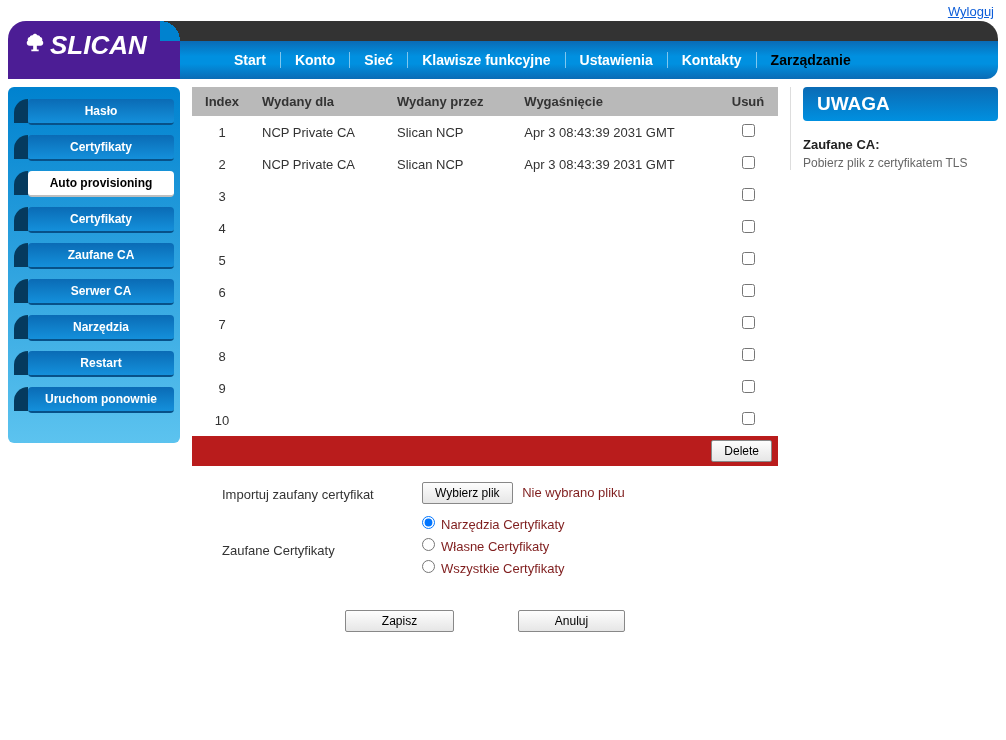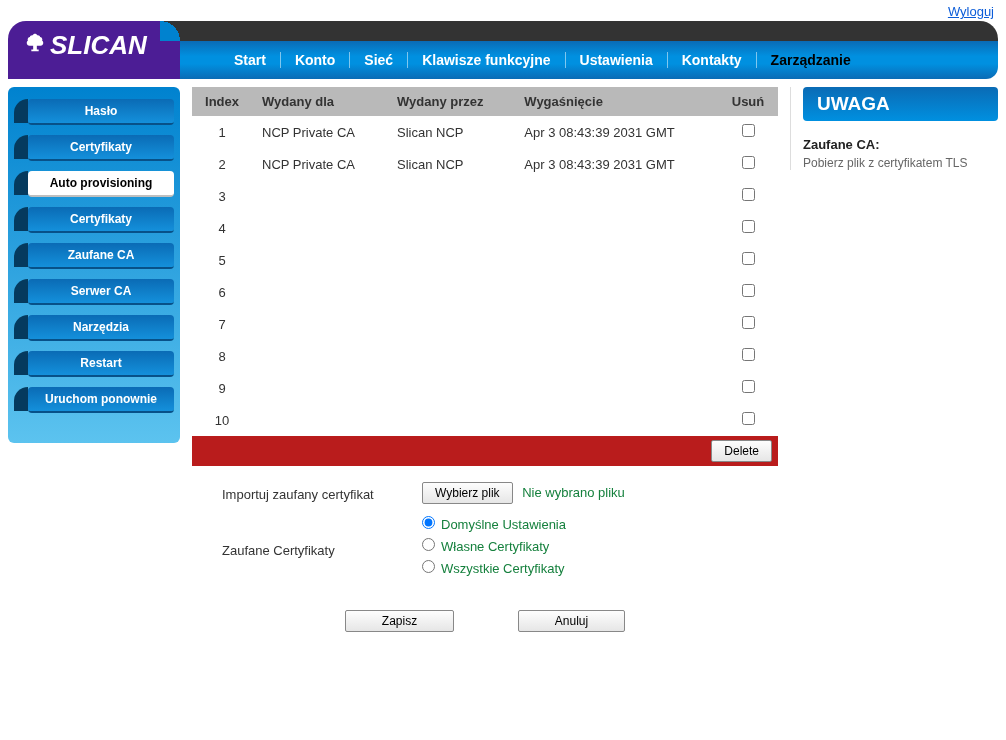--- a/index.html
+++ b/index.html
@@ -168,21 +168,21 @@
   font-size: 12px;
   cursor: pointer;
   border-radius: 2px;
 }
 
 .form-block { padding: 16px 30px; }
 .form-row { display: flex; align-items: center; margin-bottom: 12px; }
 .form-label { width: 200px; color: #333; padding-top: 2px; }
 .form-ctl { flex: 1; }
 .radio-opt { margin-bottom: 6px; }
-.inline-txt { margin-left: 6px; color: #15803d; }
+.inline-txt { margin-left: 6px; color: #7f1d1d; }
 
 .btn-row { text-align: center; padding: 16px 0 6px; }
 .btn-row .btn { margin: 0 30px; padding: 3px 36px; }
 
 
 .help {
   width: 208px;
   border-left: 1px solid #ddd;
   padding: 0 0 0 12px;
 }
@@ -337,21 +337,21 @@
         <div class="form-row">
           <div class="form-label">Importuj zaufany certyfikat</div>
           <div class="form-ctl">
             <button class="btn">Wybierz plik</button>
             <span class="inline-txt">Nie wybrano pliku</span><br>
           </div>
         </div>
         <div class="form-row">
           <div class="form-label">Zaufane Certyfikaty</div>
           <div class="form-ctl" id="radio-ctl">
-              <div class="radio-opt"><input type="radio" name="trusted" checked="" style=""><span class="inline-txt">Domyślne Ustawienia</span></div>
+              <div class="radio-opt"><input type="radio" name="trusted" checked="" style=""><span class="inline-txt">Narzędzia Certyfikaty</span></div>
               <div class="radio-opt"><input type="radio" name="trusted" style=""><span class="inline-txt">Własne Certyfikaty</span></div>
               <div class="radio-opt"><input type="radio" name="trusted" style=""><span class="inline-txt">Wszystkie Certyfikaty</span></div>
             </div>
         </div>
         <div class="btn-row">
           <button class="btn">Zapisz</button>
           <button class="btn">Anuluj</button>
         </div>
       </div>
     </div>

